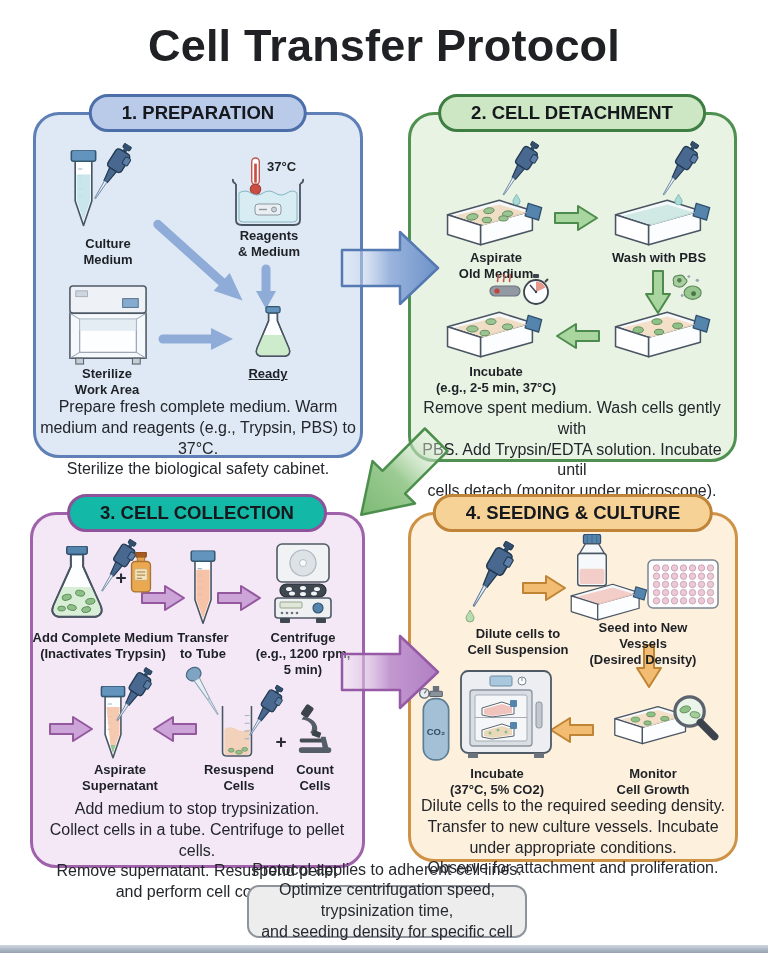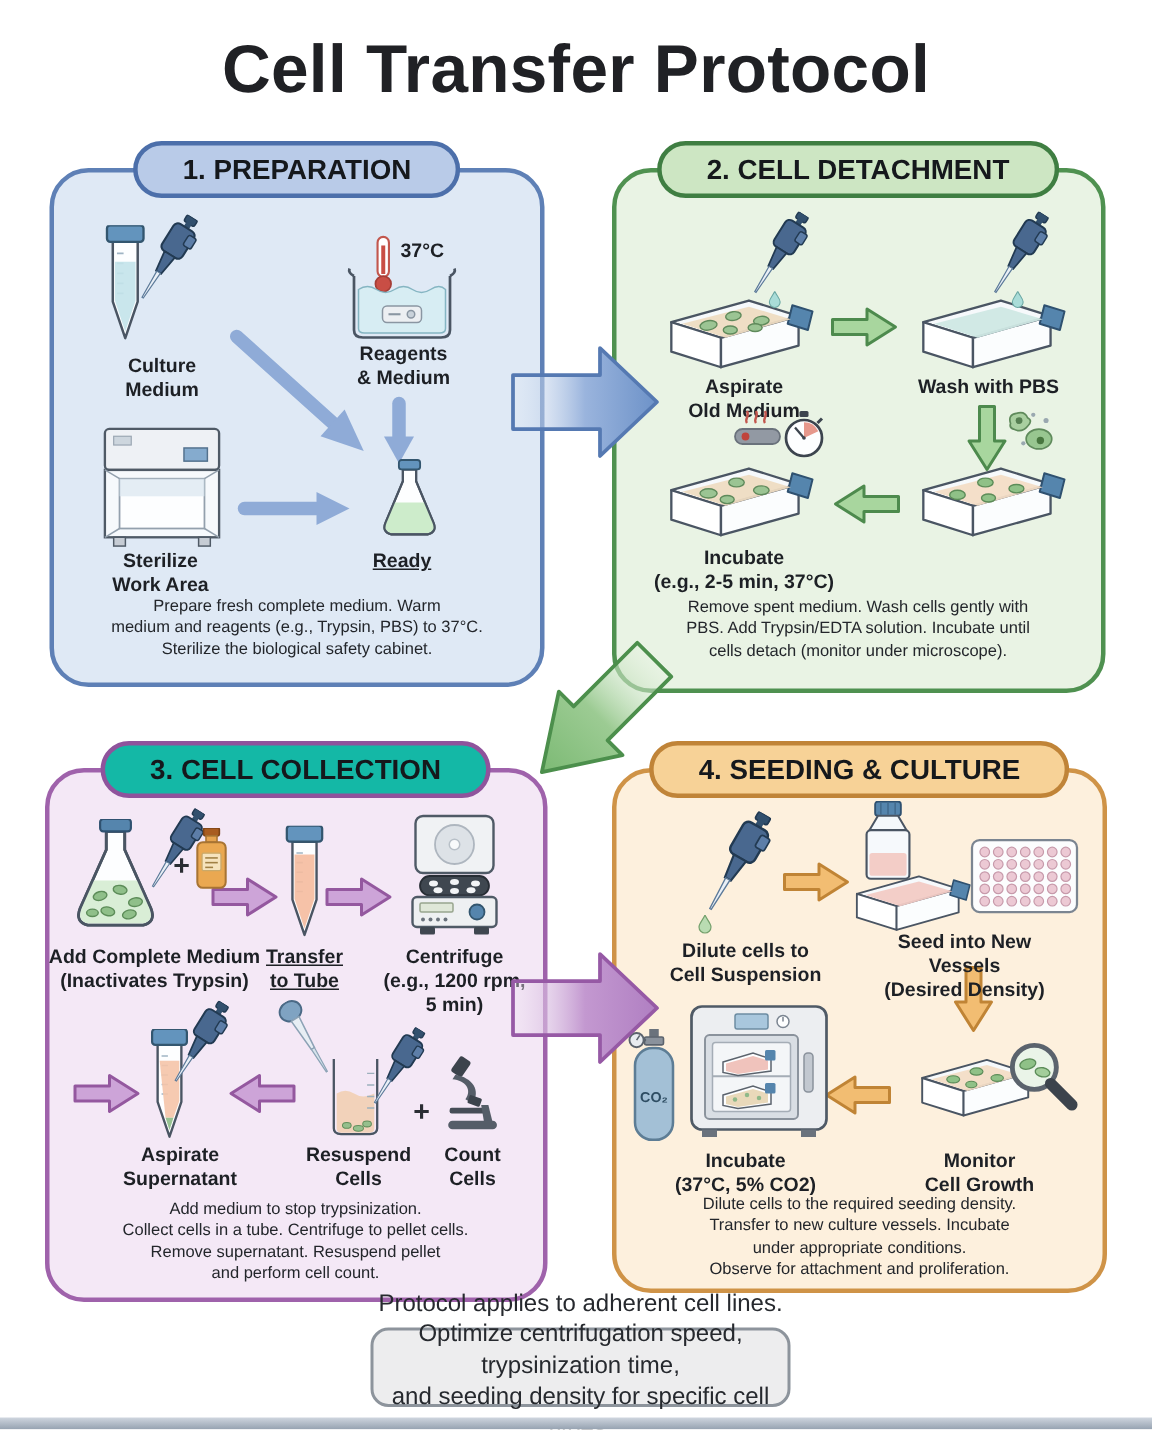--- a/index.html
+++ b/index.html
@@ -14,21 +14,21 @@
   #panel4{left:408px;top:512px;width:330px;height:350px;background:#fdf0dd;border:3px solid #cf9347;}
   .pill{position:absolute;transform:translateX(-50%);padding:5px 30px;border-radius:20px;
         font-size:18.5px;font-weight:700;color:#15181c;white-space:nowrap;border:3px solid;z-index:4;}
   .pill1{background:#b9cbe8;border-color:#4c6faa;text-align:right;}
   .pill2{background:#cde6c3;border-color:#3f7e42;}
   .pill3{background:#14b8a6;border-color:#8f539c;}
   .pill4{background:#f7d297;border-color:#c08438;}
   .lbl{position:absolute;transform:translateX(-50%);text-align:center;white-space:pre-line;
        font-size:13px;line-height:1.22;font-weight:700;color:#1d2025;z-index:3;}
   .desc{position:absolute;transform:translateX(-50%);text-align:center;white-space:pre-line;
-        font-size:11px;line-height:1.3;font-weight:400;color:#23262b;z-index:3;}
+        font-size:16px;line-height:1.3;font-weight:400;color:#23262b;z-index:3;}
   .plus{position:absolute;transform:translateX(-50%);font-size:19px;font-weight:700;color:#2a2d33;z-index:3;}
   .ic{position:absolute;z-index:3;}
   .arrow{position:absolute;z-index:2;}
   .thin line{stroke:#8fabd7;stroke-width:9;stroke-linecap:round;}
   .thin polygon{fill:#8fabd7;}
   .fat polygon{stroke-width:2;stroke-linejoin:round;}
   .fat.g polygon{fill:#a8d69e;stroke:#4d8a4d;}
   .fat.p polygon{fill:#cda4d8;stroke:#94589f;}
   .fat.o polygon{fill:#f2bd72;stroke:#c08435;}
   .big{position:absolute;z-index:5;}
@@ -315,21 +315,21 @@
 (Inactivates Trypsin)</div>
 
   <svg class="arrow fat p" style="left:140px;top:584px;" width="46" height="28" viewBox="0 0 46 28">
       <polygon points="2,9 25,9 25,2 44,14 25,26 25,19 2,19"></polygon>
     </svg>
 
   <svg class="ic" style="left:188px;top:550px;" width="30" height="78" viewBox="0 0 28 72">
     <use href="#sym-tube"></use>
       <polygon points="7.8,18 20.2,18 20.2,45.5 14,64 7.8,45.5" fill="#f5bb9e" opacity="0.9"></polygon>
   </svg>
-  <div class="lbl" style="left:203px;top:630px;text-decoration:underline;">Transfer
+  <div class="lbl" style="left:203px;top:630px;">Transfer
 to Tube</div>
 
   <svg class="arrow fat p" style="left:216px;top:584px;" width="46" height="28" viewBox="0 0 46 28">
       <polygon points="2,9 25,9 25,2 44,14 25,26 25,19 2,19"></polygon>
     </svg>
 
   <svg class="ic" style="left:274px;top:542px;" width="58" height="86" viewBox="0 0 58 86">
     <rect x="3" y="2" width="52" height="38" rx="5" fill="#f0f2f4" stroke="#4f5a66" stroke-width="1.6"></rect>
     <circle cx="29" cy="21" r="13" fill="#dde2e7" stroke="#aeb6bf" stroke-width="1.2"></circle>
     <circle cx="29" cy="21" r="3.5" fill="#f8fafb" stroke="#b8c0c8" stroke-width="1"></circle>
@@ -421,21 +421,21 @@
 Collect cells in a tube. Centrifuge to pellet cells.
 Remove supernatant. Resuspend pellet
 and perform cell count.</div>
 
   <svg class="ic" style="left:476px;top:536px;transform:rotate(30deg);" width="30" height="80" viewBox="0 0 26 66">
       <use href="#sym-pipette"></use>
     </svg>
   <svg class="ic" style="left:465px;top:610px;" width="10" height="13" viewBox="0 0 10 13">
     <path d="M5,0 C6.5,3.5 9,5.5 9,8 A4,4 0 1 1 1,8 C1,5.5 3.5,3.5 5,0 Z" fill="#b9dcb2" stroke="#74a06c" stroke-width="0.8"></path>
   </svg>
-  <div class="lbl" style="left:497px;top:626px;">Dilute cells to
+  <div class="lbl" style="left:518px;top:626px;">Dilute cells to
 Cell Suspension</div>
 
   <svg class="arrow fat o" style="left:521px;top:574px;" width="46" height="28" viewBox="0 0 46 28">
       <polygon points="2,9 25,9 25,2 44,14 25,26 25,19 2,19"></polygon>
     </svg>
 
   <svg class="ic" style="left:572px;top:534px;" width="40" height="56" viewBox="0 0 42 58">
     <rect x="12" y="0" width="18" height="10" rx="2" fill="#5585ad" stroke="#2f5170" stroke-width="1.3"></rect>
     <g stroke="#40688a" stroke-width="1">
         <line x1="16" y1="1" x2="16" y2="9"></line>

